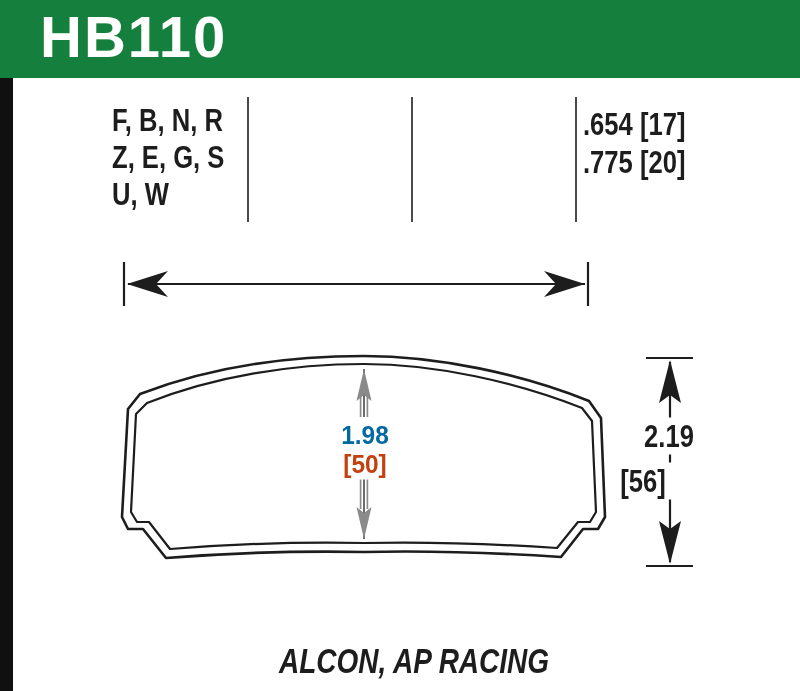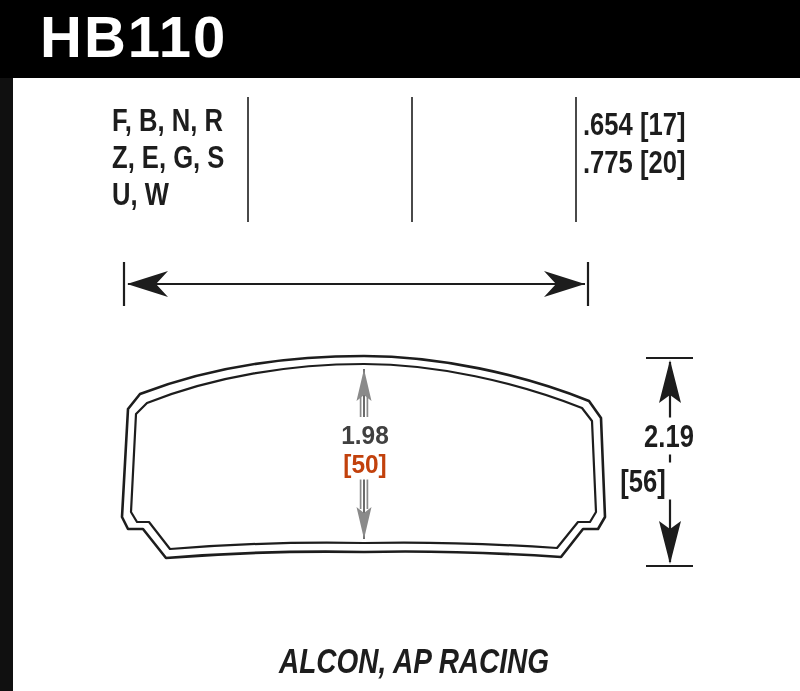--- a/index.html
+++ b/index.html
@@ -1,20 +1,20 @@
 <!DOCTYPE html>
 <html><head>
 <meta charset="utf-8">
 <style>
   * { margin:0; padding:0; box-sizing:border-box; }
   body { background:#fff; font-family:"Liberation Sans", sans-serif; }
   .page { position:relative; width:800px; height:691px; background:#fff; overflow:hidden; }
 
   .left-stripe { position:absolute; left:0; top:0; width:13px; height:691px; background:#101010; }
-  .header-bar { position:absolute; left:0; top:0; width:800px; height:78px; background:#000000; }
+  .header-bar { position:absolute; left:0; top:0; width:800px; height:78px; background:#15803d; }
   .part-number {
     position:absolute; left:40px; top:-2px; height:78px; line-height:78px;
     color:#fff; font-size:58px; font-weight:bold; letter-spacing:2px; white-space:nowrap;
   }
 
   .col-divider { position:absolute; top:97px; height:125px; width:2px; background:#4a4a4a; }
   .div-1 { left:247px; } .div-2 { left:411px; } .div-3 { left:575px; }
 
   .spec-text { position:absolute; color:#1d1d1d; font-weight:bold; white-space:nowrap; }
   .cond { transform:scaleX(0.8); transform-origin:0 50%; }
@@ -25,21 +25,21 @@
   svg.drawing { position:absolute; left:0; top:0; }
 
   .dim-label {
     position:absolute; transform:translate(-50%,-50%); white-space:nowrap;
     background:#fff; color:#1d1d1d; font-weight:bold; padding:0 6px;
   }
   .dim-label .tx { display:inline-block; transform:scaleX(0.8); transform-origin:50% 50%; }
   .dim-width-label { left:358px; top:284px; font-size:33px; }
   .dim-height-in   { left:669px; top:436px; font-size:32px; }
   .dim-height-mm   { left:643px; top:481px; font-size:32px; }
-  .dim-gray-in { left:365px; top:435px; font-size:26px; color:#404040; padding:0 4px; }
+  .dim-gray-in { left:365px; top:435px; font-size:26px; color:#0369a1; padding:0 4px; }
   .dim-gray-mm { left:365px; top:464px; font-size:26px; color:#c2410c; padding:0 4px; }
   .dim-gray-in .tx, .dim-gray-mm .tx { transform:scaleX(0.94); }
 
   .footer-apps { left:414px; top:661px; font-size:35px; background:transparent; padding:0;font-style:italic; }
 </style>
 </head>
 <body>
 
 <div class="page">
 

